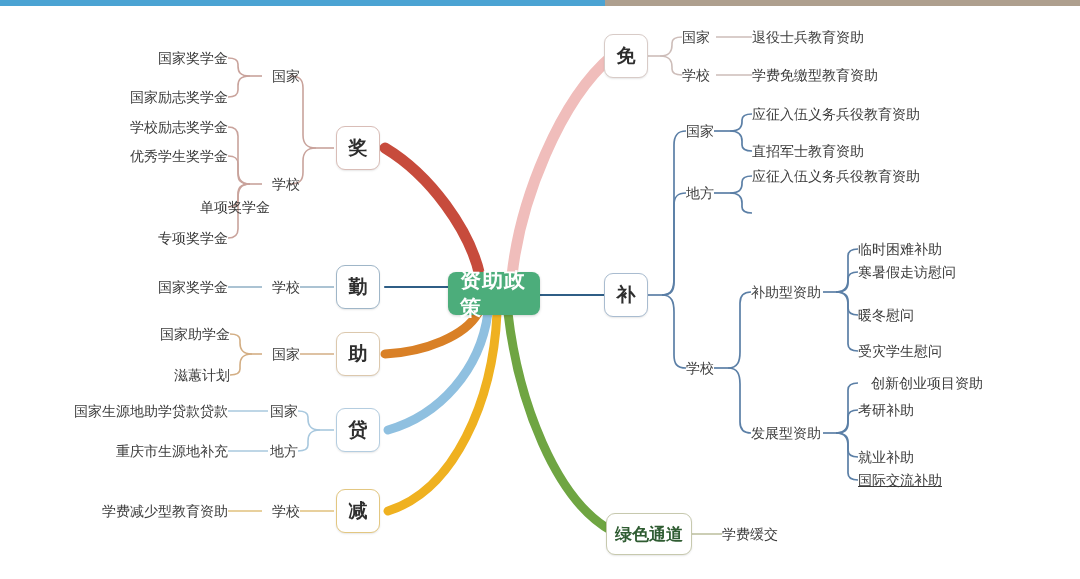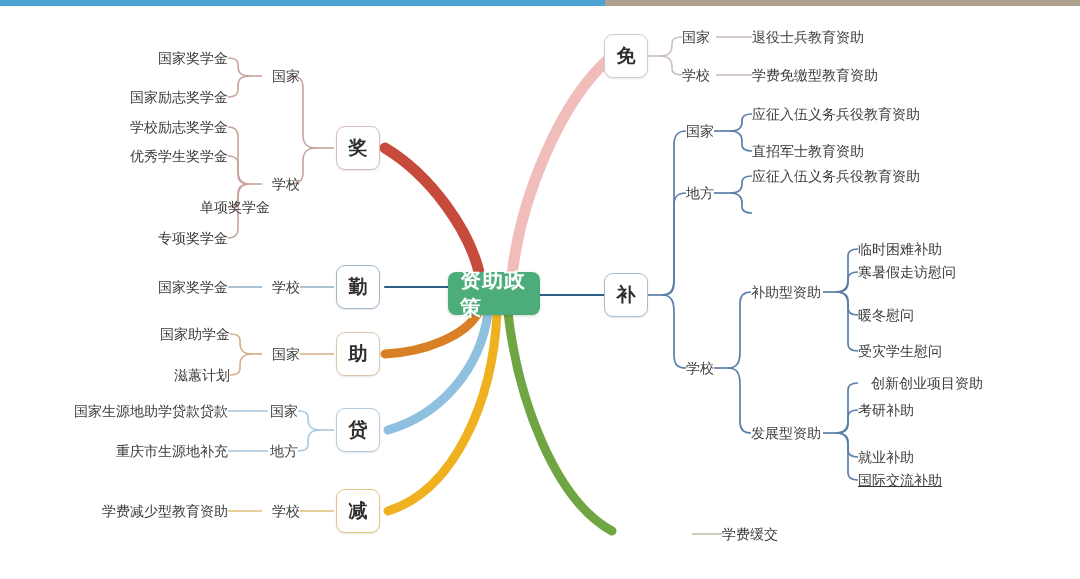--- a/index.html
+++ b/index.html
@@ -190,20 +190,23 @@
   </div>
 
   <div class="node cat c-mian" style="left:604px;top:34px;width:44px;height:44px;">
     <span>免</span>
   </div>
 
   <div class="node cat c-bu" style="left:604px;top:273px;width:44px;height:44px;">
     <span>补</span>
   </div>
 
+  <div class="node green-node" style="left:606px;top:513px;width:86px;height:42px;">
+    <span>绿色通道</span>
+  </div>
 
   <div class="lbl mid ra" style="left:300px;top:76px;">国家</div>
   <div class="lbl mid ra" style="left:300px;top:184px;">学校</div>
 
   <div class="lbl leaf ra" style="left:228px;top:58px;">国家奖学金</div>
   <div class="lbl leaf ra" style="left:228px;top:97px;">国家励志奖学金</div>
   <div class="lbl leaf ra" style="left:228px;top:127px;">学校励志奖学金</div>
   <div class="lbl leaf ra" style="left:228px;top:156px;">优秀学生奖学金</div>
   <div class="lbl leaf ra" style="left:228px;top:207px;margin-left:42px;">单项奖学金</div>
   <div class="lbl leaf ra" style="left:228px;top:238px;">专项奖学金</div>

